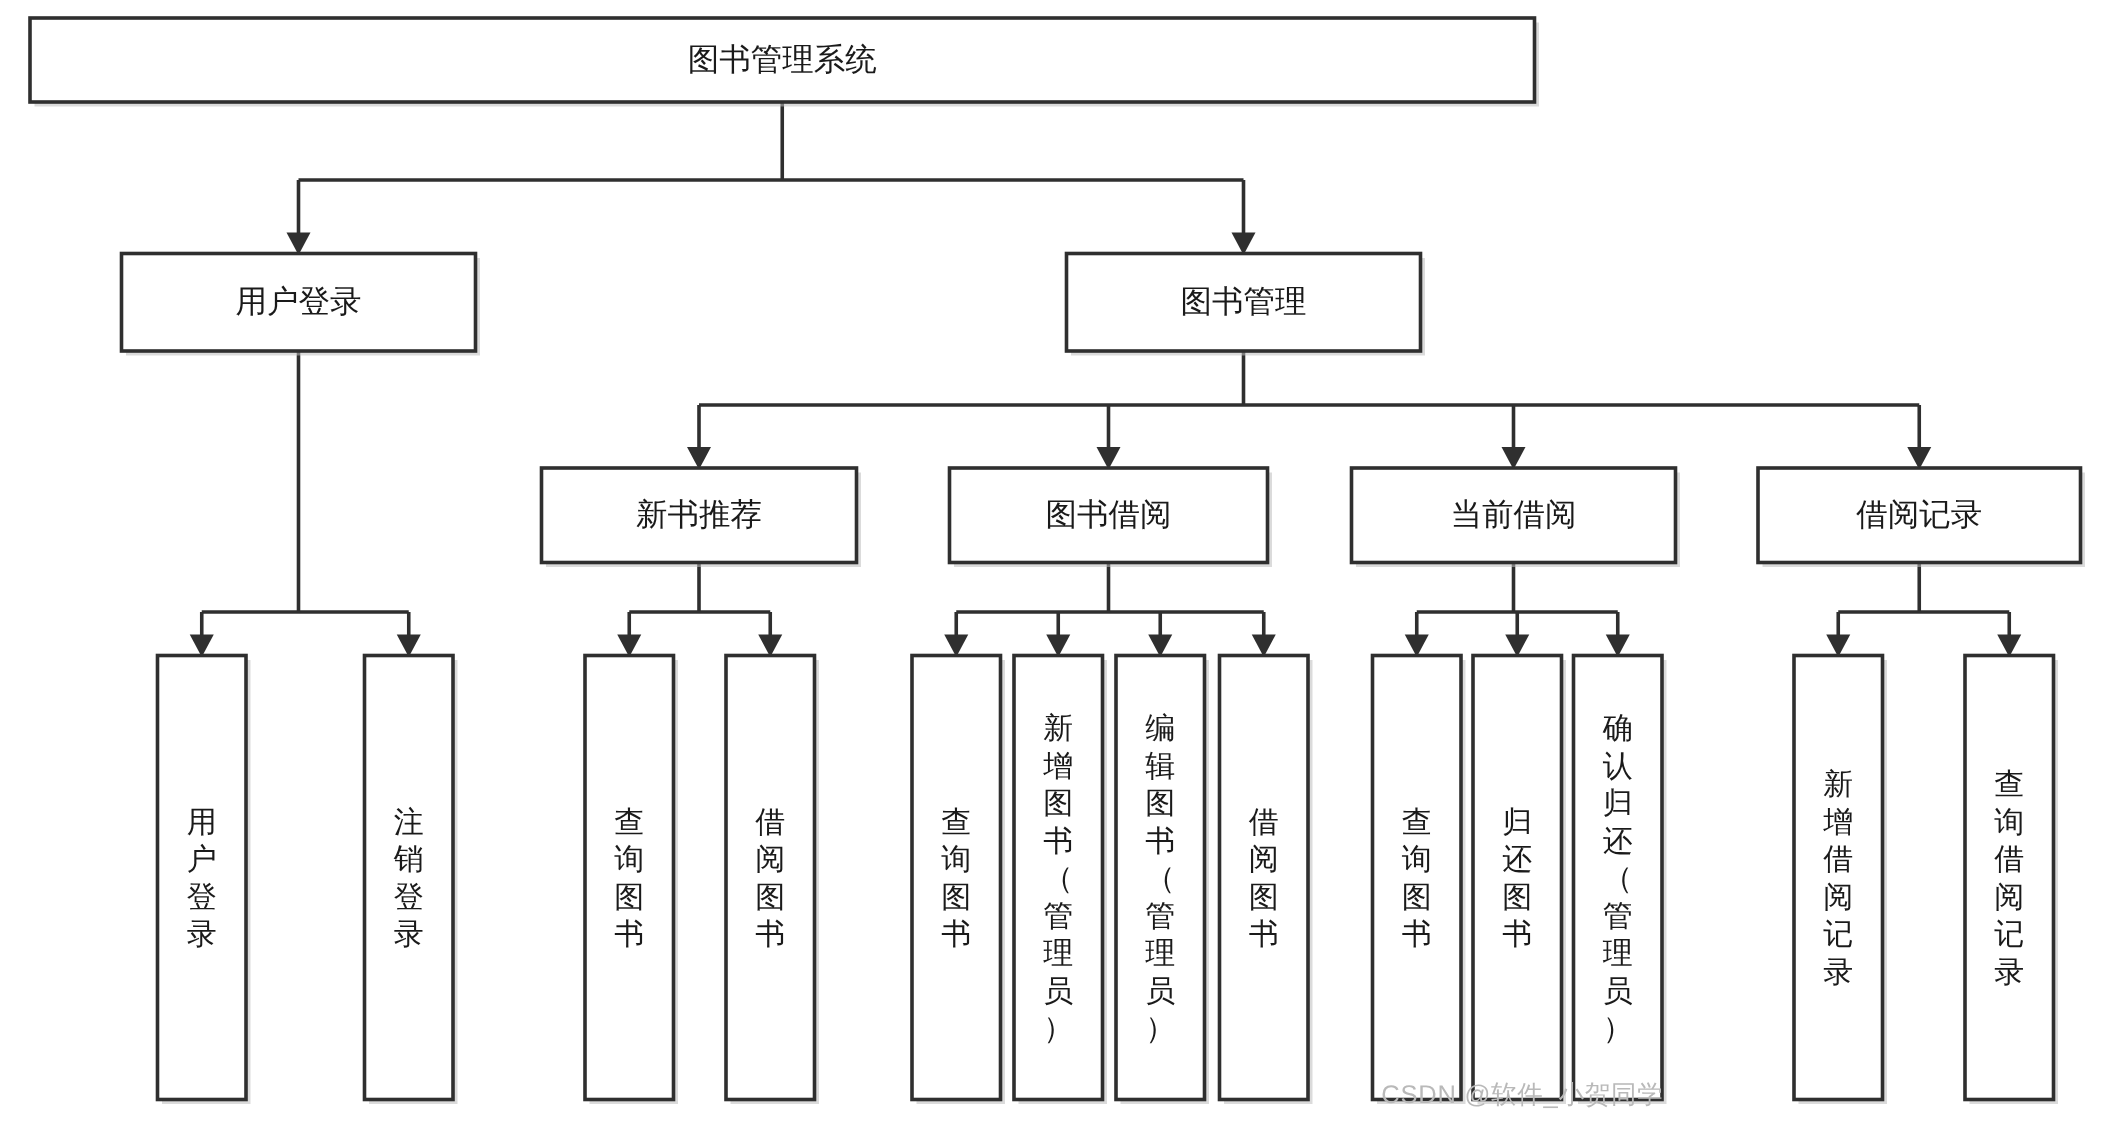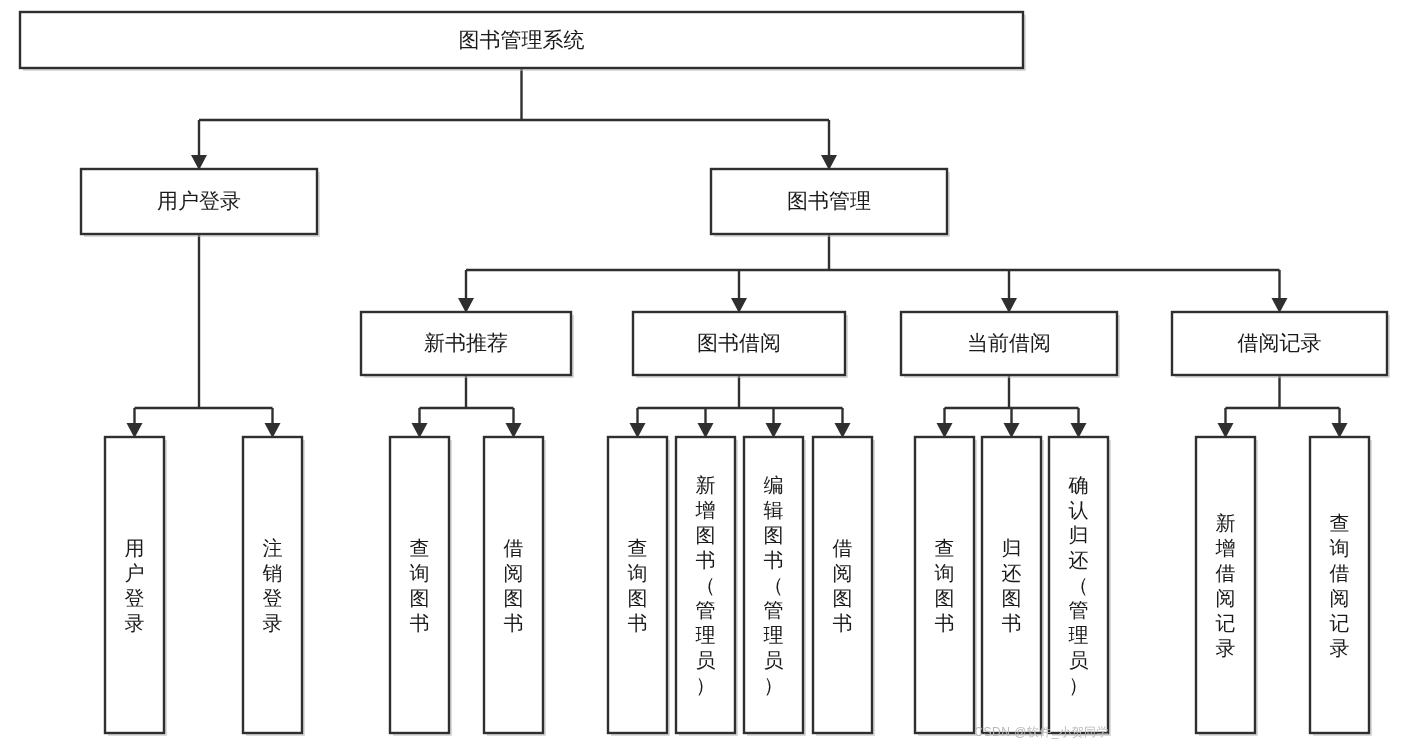--- a/index.html
+++ b/index.html
@@ -55,21 +55,21 @@
     font-family: "Liberation Sans", "DejaVu Sans", sans-serif;
     font-size: 20px;
     fill: #1a1a1a;
     text-anchor: middle;
   }
   .watermark {
     position: absolute;
     right: 8px;
     bottom: 6px;
     font-family: "Liberation Sans", "DejaVu Sans", sans-serif;
-    font-size: 12px;
+    font-size: 17px;
     color: #b9b9b9;
     letter-spacing: 0.5px;
     white-space: nowrap;
     user-select: none;
   }
 </style>
 </head>
 <body>
 
 <div id="diagram-root">

